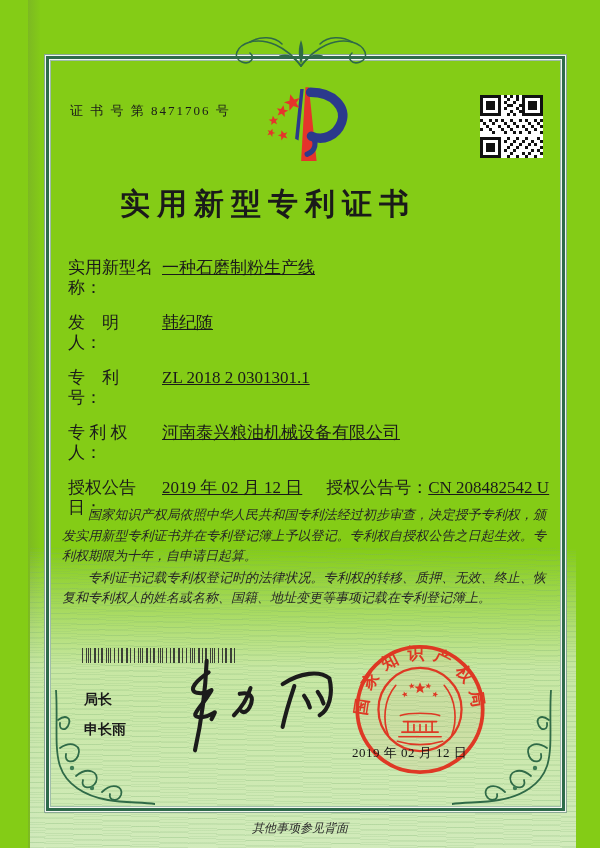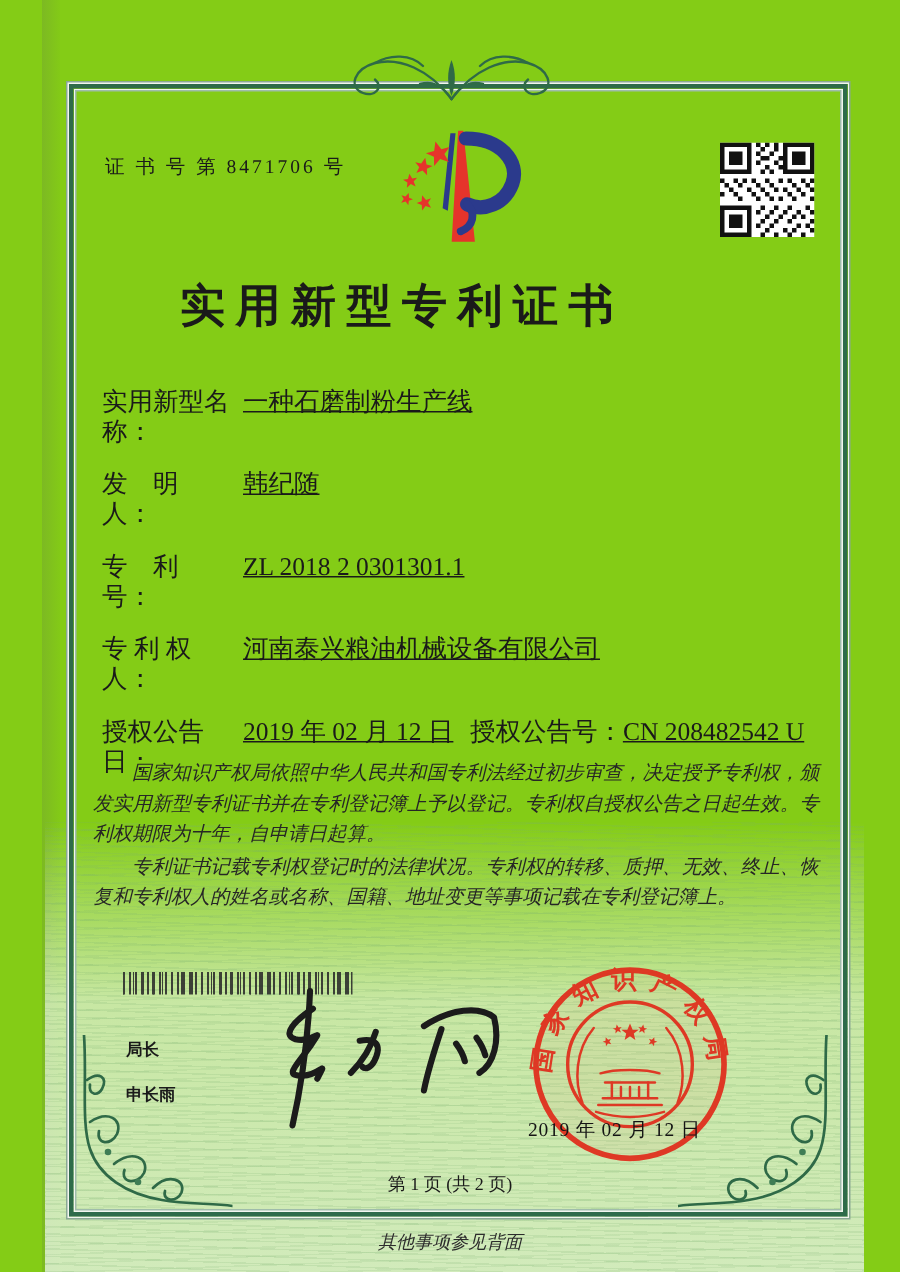--- a/index.html
+++ b/index.html
@@ -21,29 +21,29 @@
   .content{z-index:2;}
   #cert-no{left:70px;top:102px;font-size:13px;letter-spacing:2px;}
   #logo{left:264px;top:82px;width:88px;height:86px;}
   #qr{left:480px;top:95px;width:63px;height:63px;}
   #title{left:0;top:184px;width:536px;text-align:center;font-size:30px;font-weight:bold;letter-spacing:7px;}
   #fields{left:68px;top:258px;width:486px;font-size:17px;line-height:20px;text-decoration:underline;}
   .frow{margin-bottom:15px;white-space:normal;}
   .flabel{display:inline-block;width:94px;vertical-align:top;}
   .fval{vertical-align:top;}
   .addr-val{display:inline-block;width:392px;}
-  .lbl2{margin-left:11px;width:auto;}
+  .lbl2{margin-left:24px;width:auto;}
   #paras{left:62px;top:505px;width:484px;font-size:13px;line-height:20.5px;font-style:italic;
          text-align:justify;color:#262626;}
   #paras p{margin:0 0 1px 0;text-indent:2em;}
   #barcode{left:82px;top:648px;width:153px;height:15px;opacity:.88;
     background:
       repeating-linear-gradient(90deg,#2a2a2a 0 1.5px,rgba(0,0,0,0) 1.5px 4px),
       repeating-linear-gradient(90deg,#2a2a2a 0 1px,rgba(0,0,0,0) 1px 6.5px);}
-  #officer{left:84px;top:692px;font-size:11px;font-weight:bold;line-height:16px;}
+  #officer{left:84px;top:692px;font-size:14px;font-weight:bold;line-height:16px;}
   #officer div{margin-bottom:14px;}
   #signature{left:158px;top:652px;width:185px;height:108px;}
   #seal{left:352px;top:640px;width:136px;height:136px;opacity:.95;}
   #seal-date{left:352px;top:744px;font-size:13px;letter-spacing:.5px;color:#141414;z-index:4;}
   #page-num{left:0;top:781px;width:600px;text-align:center;font-size:12px;}
   #back-note{left:0;top:820px;width:600px;text-align:center;font-size:12px;font-style:italic;color:#2c2c2c;}
   .orn{z-index:1;}
   #orn-top{left:216px;top:28px;width:170px;height:46px;}
   #orn-bl{left:50px;top:690px;width:105px;height:116px;}
   #orn-br{left:452px;top:690px;width:105px;height:116px;transform:scaleX(-1);}
@@ -202,16 +202,15 @@
       <path d="M66,122 H114 M62,128 H118"></path>
       <path d="M82,112 V120 M90,112 V120 M98,112 V120"></path>
       <path d="M60,134 Q90,143 120,134"></path>
       <path d="M48,126 C41,108 41,80 58,60"></path>
       <path d="M132,126 C139,108 139,80 122,60"></path>
     </g>
   </svg>
 
   <div class="abs content" id="seal-date">2019 年 02 月 12 日</div>
 
-  <div class="abs content" id="page-num">第 1 页 (共 2 页)</div>
   <div class="abs content" id="back-note">其他事项参见背面</div>
 
 </div>
 
 </body></html>

